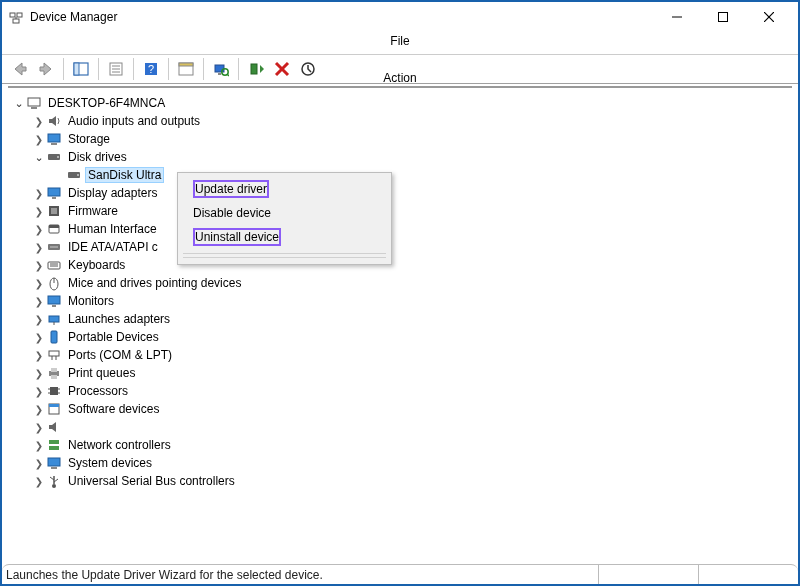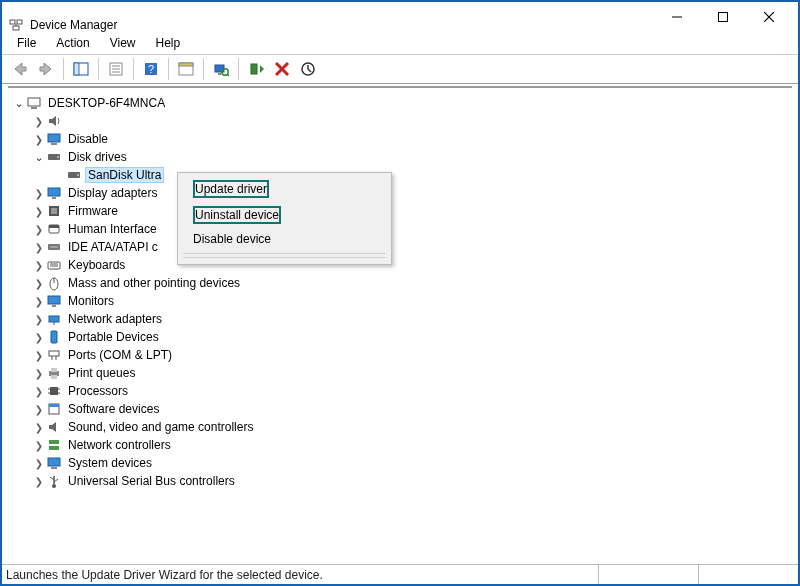--- a/index.html
+++ b/index.html
@@ -10,21 +10,21 @@
     width: 800px;
     height: 586px;
     border: 2px solid #1861ac;
     position: relative;
     overflow: hidden;
   }
   
   .titlebar {
     height: 30px;
     display: flex;
-    align-items: flex-end;
+    align-items: center;
     padding: 0 6px;
     color: #000;
   }
   .titlebar .title-icon {
     width: 16px; height: 16px; margin-right: 6px;
     display:inline-flex;align-items:center;justify-content:center;
   }
   .titlebar .title-text { font-size: 12px; }
   .win-controls {
     margin-left: auto;
@@ -36,21 +36,22 @@
     display: flex; align-items: center; justify-content: center;
     font-size: 11px;
     color:#222;
   }
   .win-btn svg { width:10px; height:10px; }
   
   .menubar {
     height: 22px;
     display: flex; align-items: center;
     padding: 0 6px;
-    gap: 2px;
+    gap: 19px;
+    flex-direction: column;
   }
   .menubar span {
     padding: 2px 9px;
     font-size: 12px;
   }
   
   .toolbar {
     height: 30px;
     border-top: 1px solid #ccc;
     border-bottom: 1px solid #a0a0a0;
@@ -116,34 +117,35 @@
   }
   .ctx-item {
     padding: 4px 12px;
     font-size: 12px;
     color:#000;
   }
   .ctx-sep {
     height: 1px; background: #d0d0d0; margin: 3px 2px;
   }
   .highlight-box {
-    border: 2px solid #0f766e;
+    border: 2px solid #8b5cf6;
     display:inline-block;
   }
   
   .statusbar {
     position:absolute;
     left:0; right:0; bottom:0;
     height:20px;
     border-top:1px solid #bbb;
     display:flex;
     align-items:center;
     font-size:12px;
     background:#fff;
     color:#222;
+    border-radius:7px;
   }
   .status-text { padding-left:4px; flex: 1; }
   .status-cell { width:100px; height:100%; border-left:1px solid #bbb; }
 </style>
 </head>
 <body>
 
 <div class="titlebar">
   <span class="title-icon">
     <svg viewBox="0 0 16 16">
@@ -269,33 +271,34 @@
 
         <div class="node">
             <div class="node-row">
           <span class="twisty">❯</span>
           <span class="node-icon">
                 <svg viewBox="0 0 16 16">
                   <path d="M3 6 L6 6 L10 3 L10 13 L6 10 L3 10 Z" fill="#666"></path>
                   <path d="M12 5 Q14 8 12 11" fill="none" stroke="#666"></path>
                 </svg>
               </span>
+          <span class="node-label">Audio inputs and outputs</span>
         </div>
           </div>
 
         <div class="node">
             <div class="node-row">
           <span class="twisty">❯</span>
           <span class="node-icon">
                 <svg viewBox="0 0 16 16">
                   <rect x="2" y="3" width="12" height="8" fill="#3a8bd8" stroke="#1f5a99"></rect>
                   <rect x="5" y="12" width="6" height="2" fill="#888"></rect>
                 </svg>
               </span>
-          <span class="node-label">Disable</span>
+          <span class="node-label">Storage</span>
         </div>
           </div>
 
         <div class="node">
           <div class="node-row">
             <span class="twisty dark">⌄</span>
             <span class="node-icon">
                 <svg viewBox="0 0 16 16">
                   <rect x="2" y="5" width="12" height="6" rx="1" fill="#666"></rect>
                   <circle cx="12" cy="8" r="1" fill="#ccc"></circle>
@@ -382,21 +385,21 @@
           </div>
         <div class="node">
             <div class="node-row">
               <span class="twisty">❯</span>
               <span class="node-icon">
                 <svg viewBox="0 0 16 16">
                   <ellipse cx="8" cy="9" rx="4" ry="6" fill="none" stroke="#555"></ellipse>
                   <line x1="8" y1="3" x2="8" y2="8" stroke="#555"></line>
                 </svg>
               </span>
-              <span class="node-label">Mass and other pointing devices</span>
+              <span class="node-label">Mice and drives pointing devices</span>
             </div>
           </div>
         <div class="node">
             <div class="node-row">
               <span class="twisty">❯</span>
               <span class="node-icon">
                 <svg viewBox="0 0 16 16">
                   <rect x="2" y="3" width="12" height="8" fill="#3a8bd8" stroke="#1f5a99"></rect>
                   <rect x="6" y="12" width="4" height="2" fill="#888"></rect>
                 </svg>
@@ -406,21 +409,21 @@
           </div>
         <div class="node">
             <div class="node-row">
               <span class="twisty">❯</span>
               <span class="node-icon">
                 <svg viewBox="0 0 16 16">
                   <rect x="3" y="5" width="10" height="6" fill="#3a8bd8" stroke="#1f5a99"></rect>
                   <line x1="8" y1="11" x2="8" y2="14" stroke="#555"></line>
                 </svg>
               </span>
-              <span class="node-label">Network adapters</span>
+              <span class="node-label">Launches adapters</span>
             </div>
           </div>
         <div class="node">
             <div class="node-row">
               <span class="twisty">❯</span>
               <span class="node-icon">
                 <svg viewBox="0 0 16 16">
                   <rect x="5" y="2" width="6" height="12" rx="1" fill="#3a8bd8" stroke="#1f5a99"></rect>
                 </svg>
               </span>
@@ -481,21 +484,20 @@
             </div>
           </div>
         <div class="node">
             <div class="node-row">
               <span class="twisty">❯</span>
               <span class="node-icon">
                 <svg viewBox="0 0 16 16">
                   <path d="M3 6 L6 6 L10 3 L10 13 L6 10 L3 10 Z" fill="#666"></path>
                 </svg>
               </span>
-              <span class="node-label">Sound, video and game controllers</span>
             </div>
           </div>
         <div class="node">
             <div class="node-row">
               <span class="twisty">❯</span>
               <span class="node-icon">
                 <svg viewBox="0 0 16 16">
                   <rect x="3" y="3" width="10" height="4" fill="#4a9a4a"></rect>
                   <rect x="3" y="9" width="10" height="4" fill="#4a9a4a"></rect>
                 </svg>
@@ -529,22 +531,22 @@
               <span class="node-label">Universal Serial Bus controllers</span>
             </div>
           </div>
       </div>
     </div>
   </div>
 </div>
 
 <div class="context-menu">
   <div class="ctx-item"><span class="highlight-box"><span>Update driver</span></span></div>
+  <div class="ctx-item">Disable device</div>
   <div class="ctx-item"><span class="highlight-box"><span>Uninstall device</span></span></div>
-  <div class="ctx-item">Disable device</div>
   <div class="ctx-sep"></div>
   <div class="ctx-sep"></div>
 </div>
 
 <div class="statusbar">
   <span class="status-text">Launches the Update Driver Wizard for the selected device.</span>
   <div class="status-cell"></div>
   <div class="status-cell"></div>
 </div>
 

